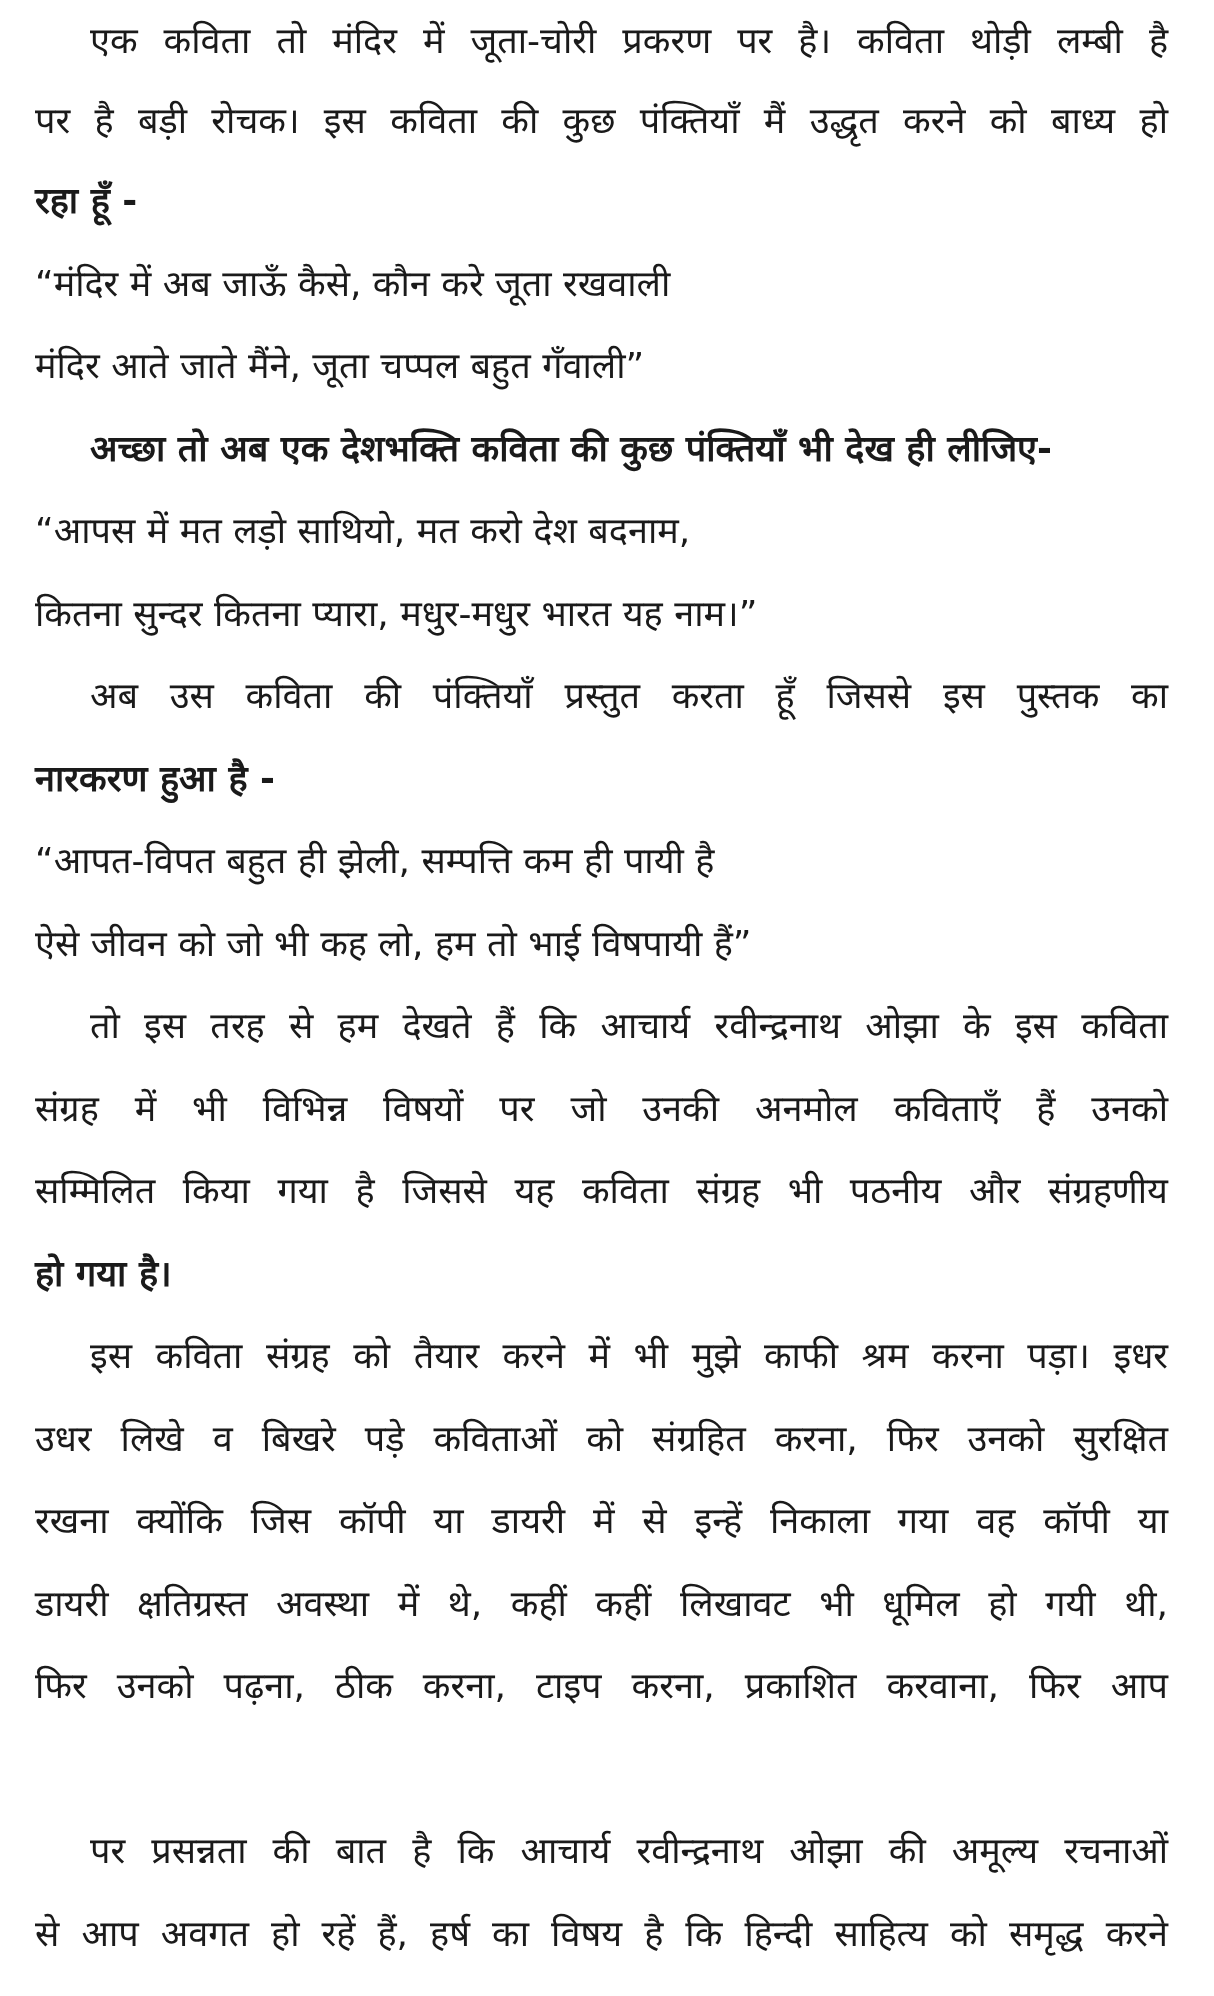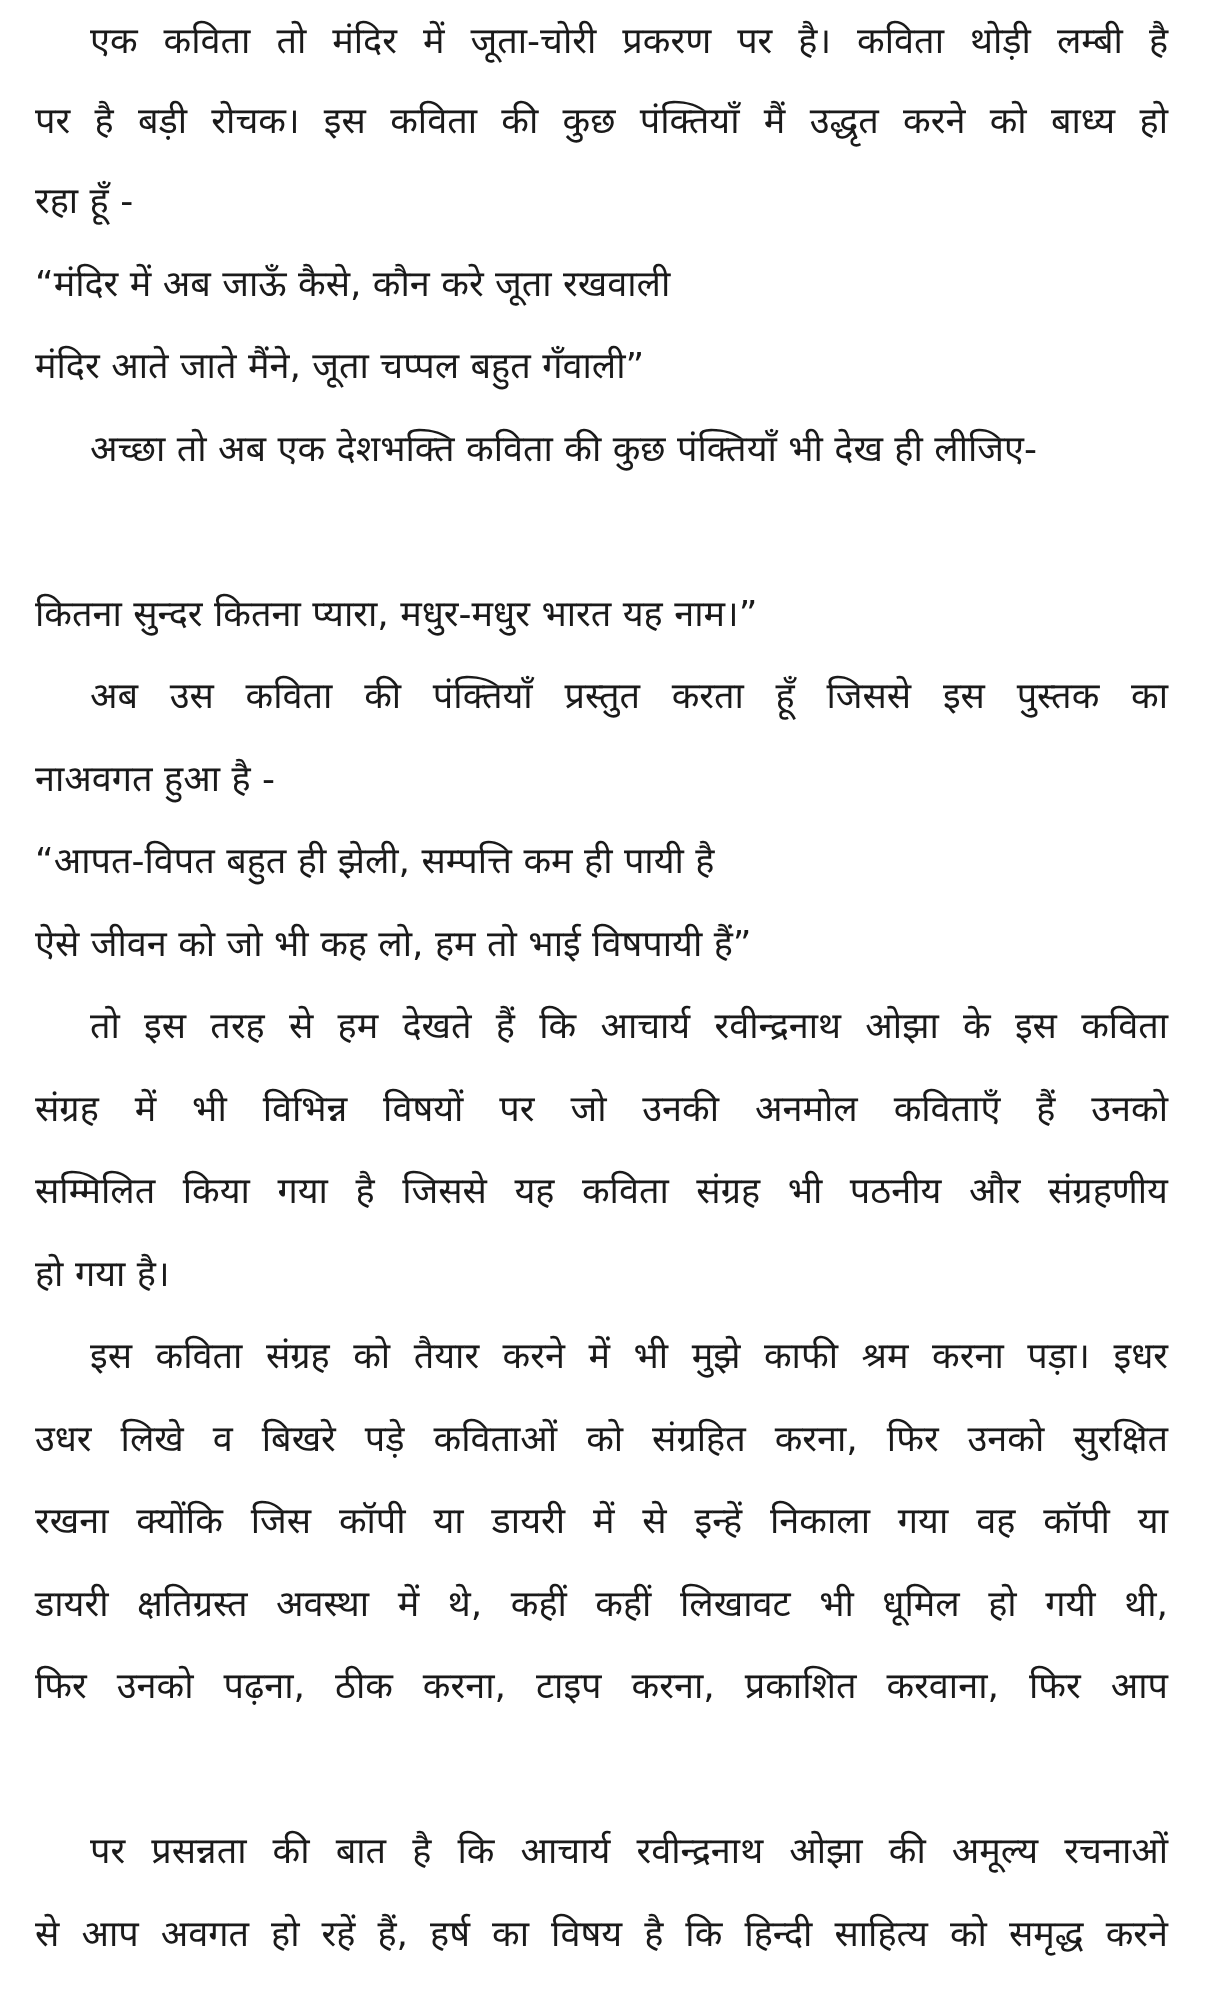--- a/index.html
+++ b/index.html
@@ -4,35 +4,36 @@
 <style>
   html, body { margin:0; padding:0; background:#ffffff; }
   body { width:1214px; height:1996px; position:relative; overflow:hidden;
          font-family:"DejaVu Sans", "Liberation Sans", sans-serif; color:#1a1a1a; }
   .page { position:absolute; left:0; top:0; width:1214px; height:1996px;border-radius:22px; }
   .line { position:absolute; left:35px; width:1133px; height:82px; line-height:82px;
           font-size:36px; white-space:nowrap; }
   .line.just { text-align:justify; text-align-last:justify; }
   .line.indent { left:90px; width:1078px; }
   .line.center { text-align:left; left:35px; width:1133px; }
-  .line.left { text-align:left; }
+  .line.left { text-align:left;font-weight:bold; }
 </style>
 </head>
 <body>
 
 <div class="page">
   <div class="line indent just" style="top:0px">एक कविता तो मंदिर में जूता-चोरी प्रकरण पर है। कविता थोड़ी लम्बी है</div>
   <div class="line just" style="top:80px">पर है बड़ी रोचक। इस कविता की कुछ पंक्तियाँ मैं उद्धृत करने को बाध्य हो</div>
   <div class="line left" style="top:160px">रहा हूँ -</div>
   <div class="line center" style="top:243px">“मंदिर में अब जाऊँ कैसे, कौन करे जूता रखवाली</div>
   <div class="line center" style="top:325px">मंदिर आते जाते मैंने, जूता चप्पल बहुत गँवाली”</div>
   <div class="line indent left" style="top:408px">अच्छा तो अब एक देशभक्ति कविता की कुछ पंक्तियाँ भी देख ही लीजिए-</div>
+  <div class="line center" style="top:490px">“आपस में मत लड़ो साथियो, मत करो देश बदनाम,</div>
   <div class="line center" style="top:573px">कितना सुन्दर कितना प्यारा, मधुर-मधुर भारत यह नाम।”</div>
   <div class="line indent just" style="top:655px">अब उस कविता की पंक्तियाँ प्रस्तुत करता हूँ जिससे इस पुस्तक का</div>
-  <div class="line left" style="top:738px">नाअवगत हुआ है -</div>
+  <div class="line left" style="top:738px">नारकरण हुआ है -</div>
   <div class="line center" style="top:820px">“आपत-विपत बहुत ही झेली, सम्पत्ति कम ही पायी है</div>
   <div class="line center" style="top:903px">ऐसे जीवन को जो भी कह लो, हम तो भाई विषपायी हैं”</div>
   <div class="line indent just" style="top:985px">तो इस तरह से हम देखते हैं कि आचार्य रवीन्द्रनाथ ओझा के इस कविता</div>
   <div class="line just" style="top:1068px">संग्रह में भी विभिन्न विषयों पर जो उनकी अनमोल कविताएँ हैं उनको</div>
   <div class="line just" style="top:1150px">सम्मिलित किया गया है जिससे यह कविता संग्रह भी पठनीय और संग्रहणीय</div>
   <div class="line left" style="top:1233px">हो गया है।</div>
   <div class="line indent just" style="top:1315px">इस कविता संग्रह को तैयार करने में भी मुझे काफी श्रम करना पड़ा। इधर</div>
   <div class="line just" style="top:1398px">उधर लिखे व बिखरे पड़े कविताओं को संग्रहित करना, फिर उनको सुरक्षित</div>
   <div class="line just" style="top:1563px">डायरी क्षतिग्रस्त अवस्था में थे, कहीं कहीं लिखावट भी धूमिल हो गयी थी,</div>
   <div class="line just" style="top:1480px">रखना क्योंकि जिस कॉपी या डायरी में से इन्हें निकाला गया वह कॉपी या</div>

